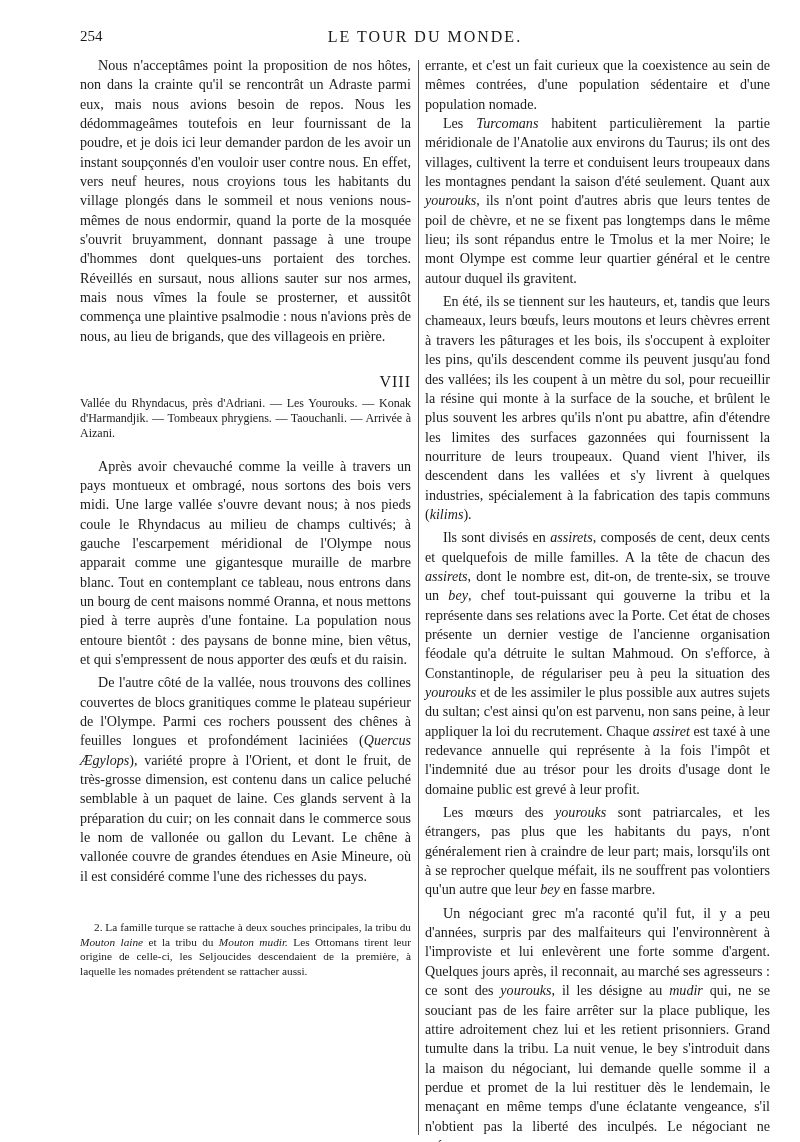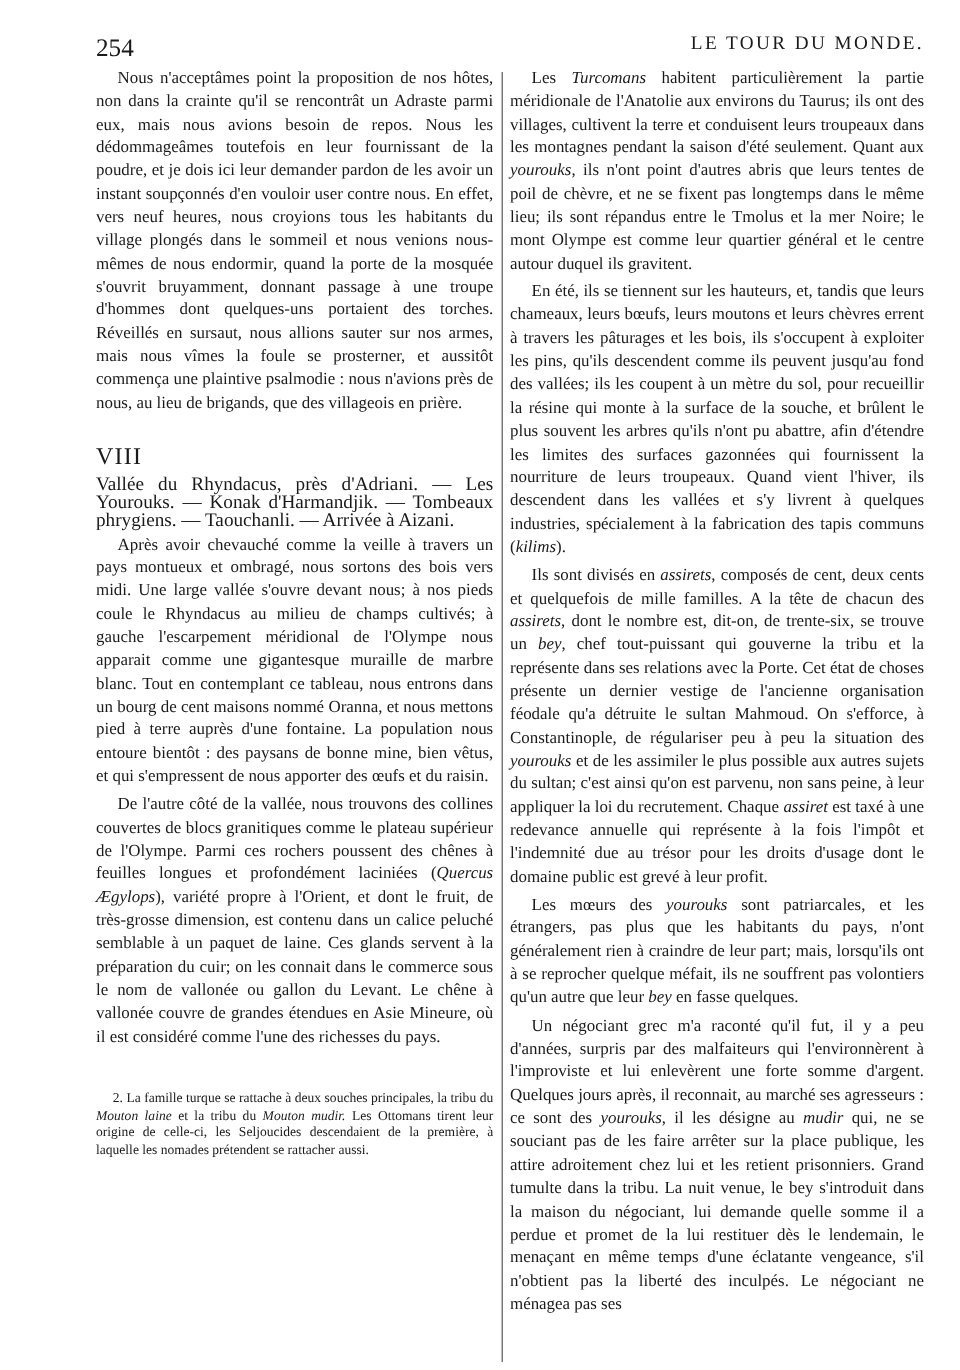--- a/index.html
+++ b/index.html
@@ -4,44 +4,44 @@
 <style>
   html, body { margin: 0; padding: 0; background: #ffffff; }
   body {
     width: 800px; height: 1142px; position: relative; overflow: hidden;
     font-family: "Liberation Serif", "DejaVu Serif", serif;
     color: #1a1a1a;
   }
   .page-header {
     position: absolute; top: 28px; left: 80px; width: 690px; height: 22px;
   }
-  .page-number { position: absolute; left: 0; top: 0; font-size: 21px; }
+  .page-number { position: absolute; left: 0; top: 0; font-size: 15px; }
   .running-title {
-    position: absolute; left: 0; right: 0; top: 0; text-align: right;
+    position: absolute; left: 0; right: 0; top: 0; text-align: center;
     font-size: 16px; letter-spacing: 2px;
   }
   .column {
     position: absolute; top: 56px;
     font-size: 14.1px; line-height: 19.35px;
     text-align: justify; hyphens: manual;
   }
   .col-left { left: 80px; width: 331px; }
   .col-right { left: 425px; width: 345px; }
   .divider {
     position: absolute; left: 418px; top: 60px; width: 1px; height: 1075px;
     background: #555;
   }
   p { margin: 0; text-indent: 18px; }
   p.noindent { text-indent: 0; }
   .section-number {
-    text-align: left; font-size: 20px; margin: 26px 0 4px 0; letter-spacing: 1px;
+    text-align: right; font-size: 16px; margin: 26px 0 4px 0; letter-spacing: 1px;
   }
   .section-summary {
-    font-size: 16px; line-height: 15px; text-align: justify;
-    margin: 0 0 0 0; text-indent: 0;
+    font-size: 12px; line-height: 15px; text-align: justify;
+    margin: 0 0 12px 0; text-indent: 0;
   }
   .gap { height: 4px; }
   .footnotes {
     margin-top: 34px; font-size: 11.3px; line-height: 14.6px; text-align: justify;
   }
   .footnotes p { text-indent: 14px; }
   i { font-style: italic; }
   sup { font-size: 8px; line-height: 0; }
 </style>
 </head>
@@ -64,22 +64,23 @@
   <p><span>De l'autre côté de la vallée, nous trouvons des collines couvertes de blocs granitiques comme le plateau supérieur de l'Olympe. Parmi ces rochers poussent des chênes à feuilles longues et profondément laciniées (</span><i>Quercus Ægylops</i><span>), variété propre à l'Orient, et dont le fruit, de très-grosse dimension, est contenu dans un calice peluché semblable à un paquet de laine. Ces glands servent à la préparation du cuir; on les connait dans le commerce sous le nom de vallonée ou gallon du Levant. Le chêne à vallonée couvre de grandes étendues en Asie Mineure, où il est considéré comme l'une des richesses du pays.</span></p>
 
   <div class="footnotes">
     <p><span>2. La famille turque se rattache à deux souches principales, la tribu du </span><i>Mouton laine</i><span> et la tribu du </span><i>Mouton mudir.</i><span> Les Ottomans tirent leur origine de celle-ci, les Seljoucides descendaient de la première, à laquelle les nomades prétendent se rattacher aussi.</span></p>
   </div>
 </div>
 
 <div class="divider"></div>
 
 <div class="column col-right">
+  <p class="noindent">errante, et c'est un fait curieux que la coexistence au sein de mêmes contrées, d'une population sédentaire et d'une population nomade.</p>
   <p><span>Les </span><i>Turcomans</i><span> habitent particulièrement la partie méridionale de l'Anatolie aux environs du Taurus; ils ont des villages, cultivent la terre et conduisent leurs troupeaux dans les montagnes pendant la saison d'été seulement. Quant aux </span><i>yourouks</i><span>, ils n'ont point d'autres abris que leurs tentes de poil de chèvre, et ne se fixent pas longtemps dans le même lieu; ils sont répandus entre le Tmolus et la mer Noire; le mont Olympe est comme leur quartier général et le centre autour duquel ils gravitent.</span></p>
   <div class="gap"></div>
   <p><span>En été, ils se tiennent sur les hauteurs, et, tandis que leurs chameaux, leurs bœufs, leurs moutons et leurs chèvres errent à travers les pâturages et les bois, ils s'occupent à exploiter les pins, qu'ils descendent comme ils peuvent jusqu'au fond des vallées; ils les coupent à un mètre du sol, pour recueillir la résine qui monte à la surface de la souche, et brûlent le plus souvent les arbres qu'ils n'ont pu abattre, afin d'étendre les limites des surfaces gazonnées qui fournissent la nourriture de leurs troupeaux. Quand vient l'hiver, ils descendent dans les vallées et s'y livrent à quelques industries, spécialement à la fabrication des tapis communs (</span><i>kilims</i><span>).</span></p>
   <div class="gap"></div>
   <p><span>Ils sont divisés en </span><i>assirets</i><span>, composés de cent, deux cents et quelquefois de mille familles. A la tête de chacun des </span><i>assirets</i><span>, dont le nombre est, dit-on, de trente-six, se trouve un </span><i>bey</i><span>, chef tout-puissant qui gouverne la tribu et la représente dans ses relations avec la Porte. Cet état de choses présente un dernier vestige de l'ancienne organisation féodale qu'a détruite le sultan Mahmoud. On s'efforce, à Constantinople, de régulariser peu à peu la situation des </span><i>yourouks</i><span> et de les assimiler le plus possible aux autres sujets du sultan; c'est ainsi qu'on est parvenu, non sans peine, à leur appliquer la loi du recrutement. Chaque </span><i>assiret</i><span> est taxé à une redevance annuelle qui représente à la fois l'impôt et l'indemnité due au trésor pour les droits d'usage dont le domaine public est grevé à leur profit.</span></p>
   <div class="gap"></div>
-  <p><span>Les mœurs des </span><i>yourouks</i><span> sont patriarcales, et les étrangers, pas plus que les habitants du pays, n'ont généralement rien à craindre de leur part; mais, lorsqu'ils ont à se reprocher quelque méfait, ils ne souffrent pas volontiers qu'un autre que leur </span><i>bey</i><span> en fasse quelques.</span></p>
+  <p><span>Les mœurs des </span><i>yourouks</i><span> sont patriarcales, et les étrangers, pas plus que les habitants du pays, n'ont généralement rien à craindre de leur part; mais, lorsqu'ils ont à se reprocher quelque méfait, ils ne souffrent pas volontiers qu'un autre que leur </span><i>bey</i><span> en fasse marbre.</span></p>
   <div class="gap"></div>
   <p><span>Un négociant grec m'a raconté qu'il fut, il y a peu d'années, surpris par des malfaiteurs qui l'environnèrent à l'improviste et lui enlevèrent une forte somme d'argent. Quelques jours après, il reconnait, au marché ses agresseurs : ce sont des </span><i>yourouks</i><span>, il les désigne au </span><i>mudir</i><span> qui, ne se souciant pas de les faire arrêter sur la place publique, les attire adroitement chez lui et les retient prisonniers. Grand tumulte dans la tribu. La nuit venue, le bey s'introduit dans la maison du négociant, lui demande quelle somme il a perdue et promet de la lui restituer dès le lendemain, le menaçant en même temps d'une éclatante vengeance, s'il n'obtient pas la liberté des inculpés. Le négociant ne ménagea pas ses</span></p>
 </div>
 
 </body></html>

